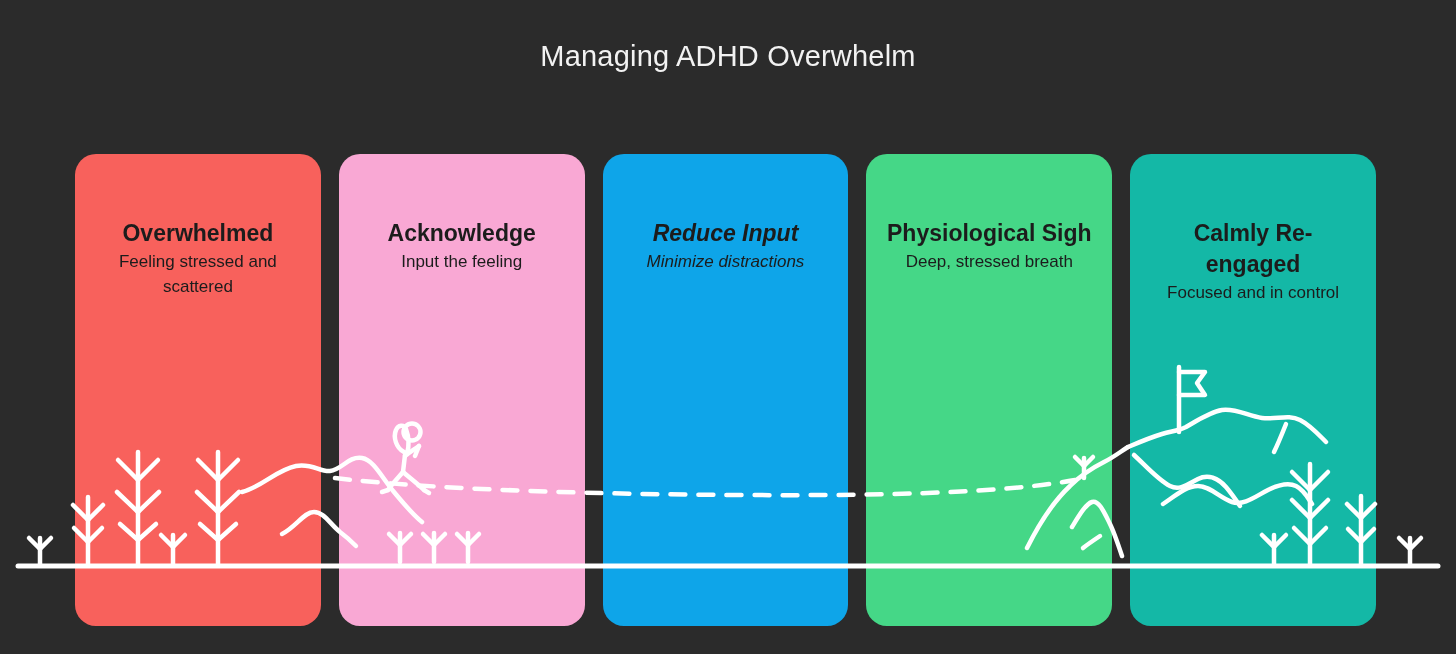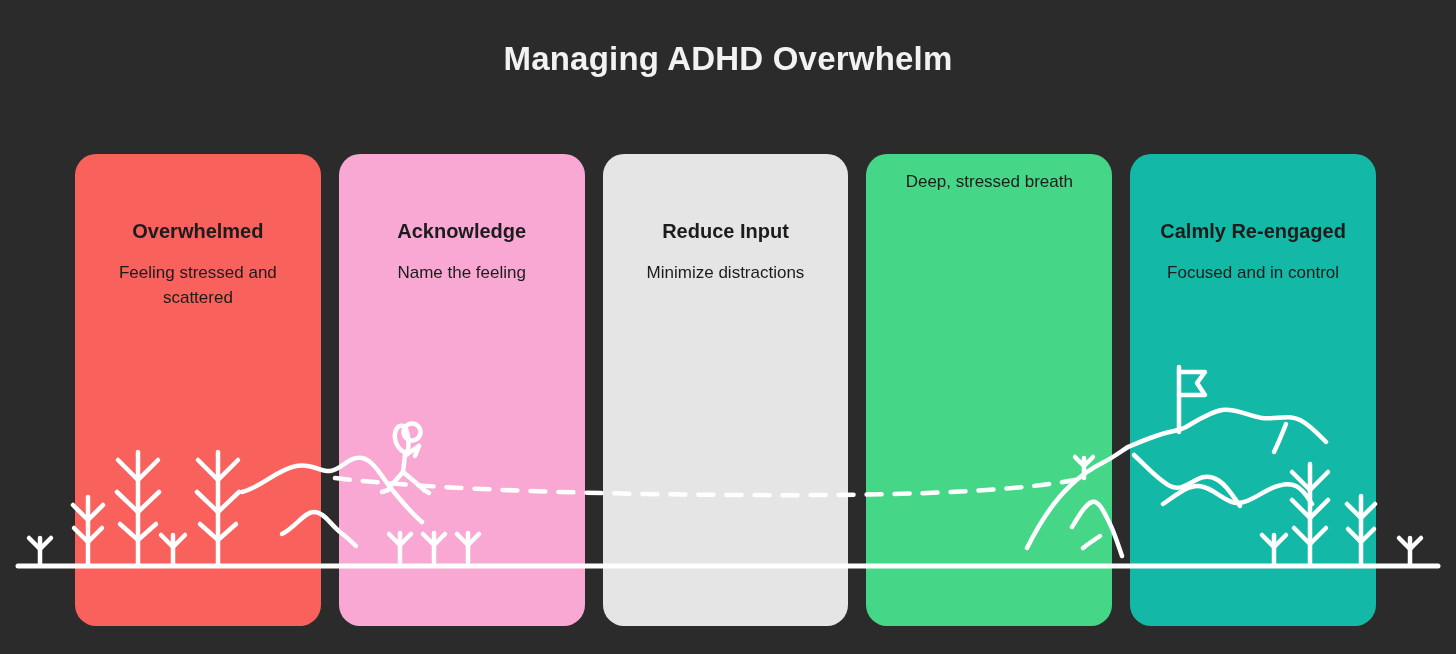--- a/index.html
+++ b/index.html
@@ -15,22 +15,22 @@
     overflow: hidden;
     font-family: "Liberation Sans", sans-serif;
   }
   #page-title {
     position: absolute;
     top: 40px;
     left: 0;
     width: 1456px;
     text-align: center;
     color: #f2f2f2;
-    font-size: 33px;
-    font-weight: bold;
+    font-size: 29px;
+    font-weight: normal;
     letter-spacing: 0.2px;
   }
   #cards {
     position: absolute;
     left: 75px;
     top: 154px;
     width: 1301px;
     height: 472px;
     display: flex;
     gap: 18px;
@@ -42,26 +42,26 @@
     overflow: hidden;
     display: flex;
     flex-direction: column;
     align-items: center;
   }
   .card-heading {
     margin-top: 64px;
     width: 86%;
     text-align: center;
     color: #1c1c1c;
-    font-size: 20px;
+    font-size: 23px;
     font-weight: bold;
     line-height: 1.35;
   }
   .card-sub {
-    margin-top: 16px;
+    margin-top: 1px;
     width: 88%;
     text-align: center;
     color: #1c1c1c;
     font-size: 17px;
     line-height: 1.45;
   }
   #scene {
     position: absolute;
     left: 0;
     top: 0;
@@ -77,27 +77,28 @@
 
   <div id="page-title">Managing ADHD Overwhelm</div>
 
   <div id="cards">
     <div class="card" style="background: rgb(248, 97, 92);">
       <div class="card-heading">Overwhelmed</div>
       <div class="card-sub">Feeling stressed and scattered</div>
     </div>
     <div class="card" style="background: #f9a8d4;">
       <div class="card-heading">Acknowledge</div>
-      <div class="card-sub">Name the feeling</div>
-    </div>
-    <div class="card" style="background: #e5e5e5;">
+      <div class="card-sub">Input the feeling</div>
+    </div>
+    <div class="card" style="background: #0ea5e9; font-style: italic;">
       <div class="card-heading">Reduce Input</div>
       <div class="card-sub">Minimize distractions</div>
     </div>
     <div class="card" style="background: rgb(69, 215, 135);">
+      <div class="card-heading">Physiological Sigh</div>
       <div class="card-sub">Deep, stressed breath</div>
     </div>
     <div class="card" style="background: #14b8a6;">
       <div class="card-heading">Calmly Re-engaged</div>
       <div class="card-sub">Focused and in control</div>
     </div>
   </div>
 
   <svg id="scene" viewBox="0 0 1456 654">
     <g fill="none" stroke="#ffffff" stroke-width="4.5" stroke-linecap="round" stroke-linejoin="round">

